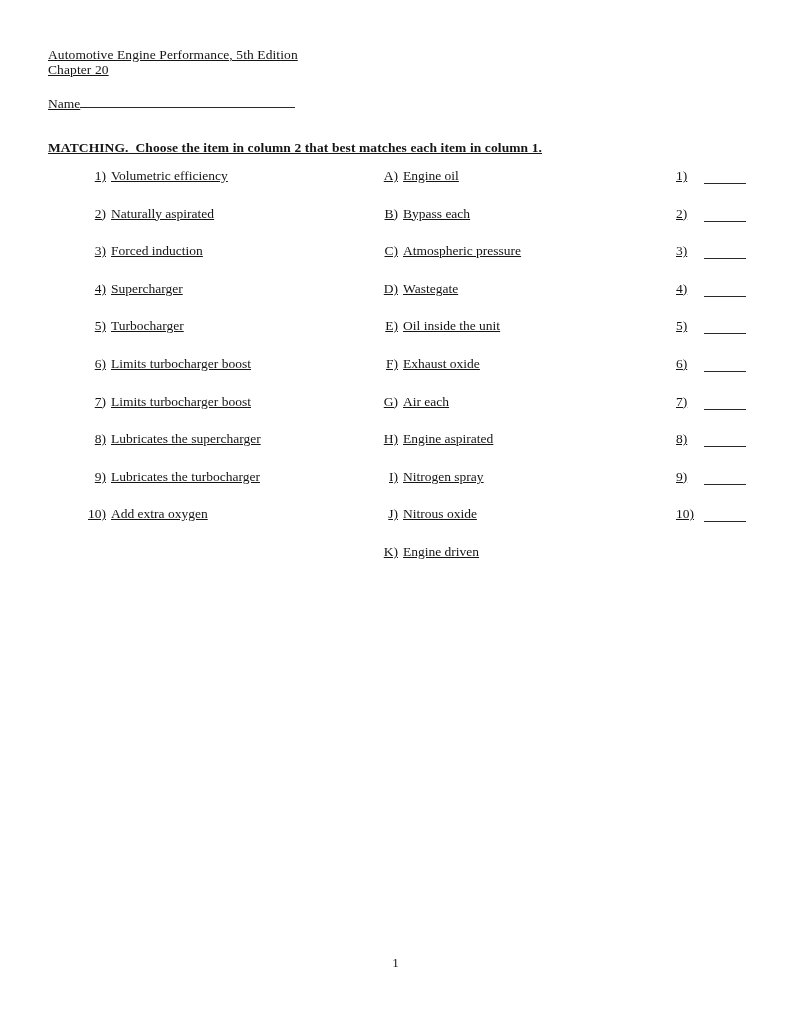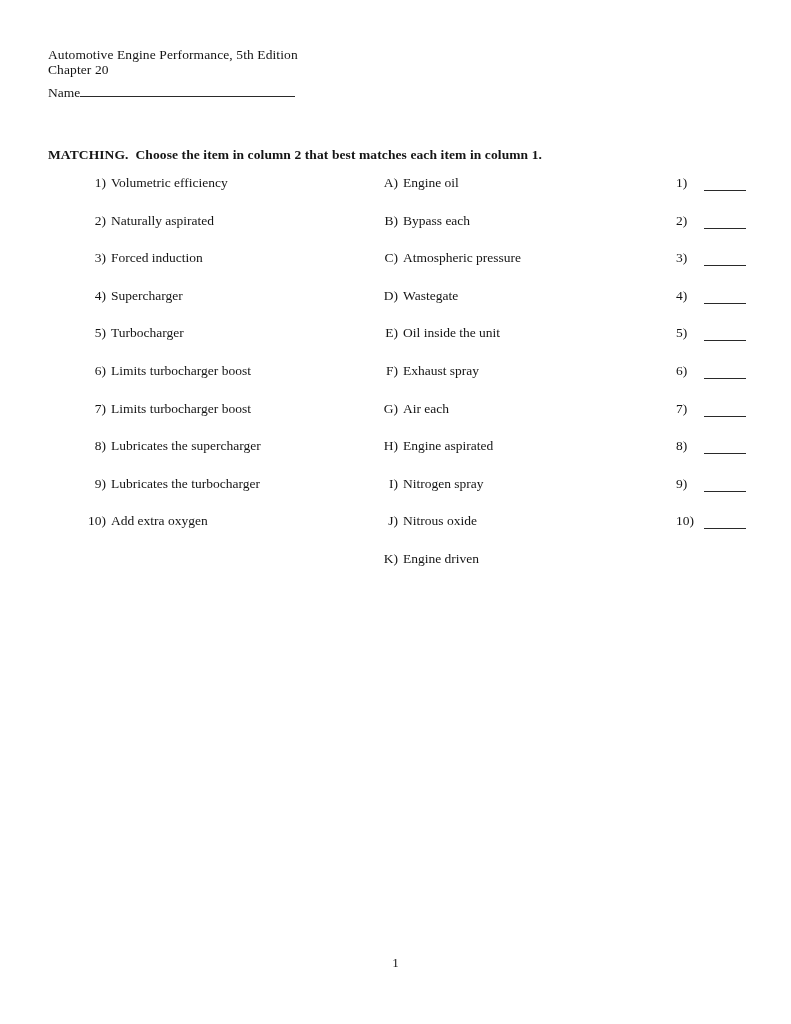--- a/index.html
+++ b/index.html
@@ -10,42 +10,43 @@
   .page {
     position: relative;
     width: 791px;
     height: 1024px;
     background: #ffffff;
     box-sizing: border-box;
     padding: 47px 46px 0 48px;
     font-family: "Liberation Serif", "DejaVu Serif", serif;
     color: #151515;
     overflow: hidden;
+    text-decoration: underline;
   }
   .header-title,
   .header-chapter {
     font-size: 13.5px;
     line-height: 15px;
     letter-spacing: 0.1px;
   }
   .name-row {
-    margin-top: 5px;
+    margin-top: 16px;
     font-size: 13.5px;
     line-height: 18px;
     white-space: nowrap;
   }
   .name-line {
     display: inline-block;
     width: 215px;
     height: 14px;
     border-bottom: 1.4px solid #2a2a2a;
     vertical-align: baseline;
   }
   .instructions {
-    margin-top: 45px;
+    margin-top: 27px;
     font-size: 13.5px;
     line-height: 15px;
     font-weight: bold;
     white-space: pre-wrap;
     letter-spacing: 0.1px;
   }
   .match-grid {
     margin-top: 13px;
     display: grid;
     grid-template-columns: 58px 240px 52px 276px 30px 46px;
@@ -141,21 +142,21 @@
   <span class="c2-letter">E)</span>
   <span class="c2-text">Oil inside the unit</span>
   <span class="ans-num">5)</span>
   <span class="ans-blank-cell">
         <span class="ans-blank"></span>
       </span>
 
   <span class="c1-num">6)</span>
   <span class="c1-text">Limits turbocharger boost</span>
   <span class="c2-letter">F)</span>
-  <span class="c2-text">Exhaust spray</span>
+  <span class="c2-text">Exhaust oxide</span>
   <span class="ans-num">6)</span>
   <span class="ans-blank-cell">
         <span class="ans-blank"></span>
       </span>
 
   <span class="c1-num">7)</span>
   <span class="c1-text">Limits turbocharger boost</span>
   <span class="c2-letter">G)</span>
   <span class="c2-text">Air each</span>
   <span class="ans-num">7)</span>

